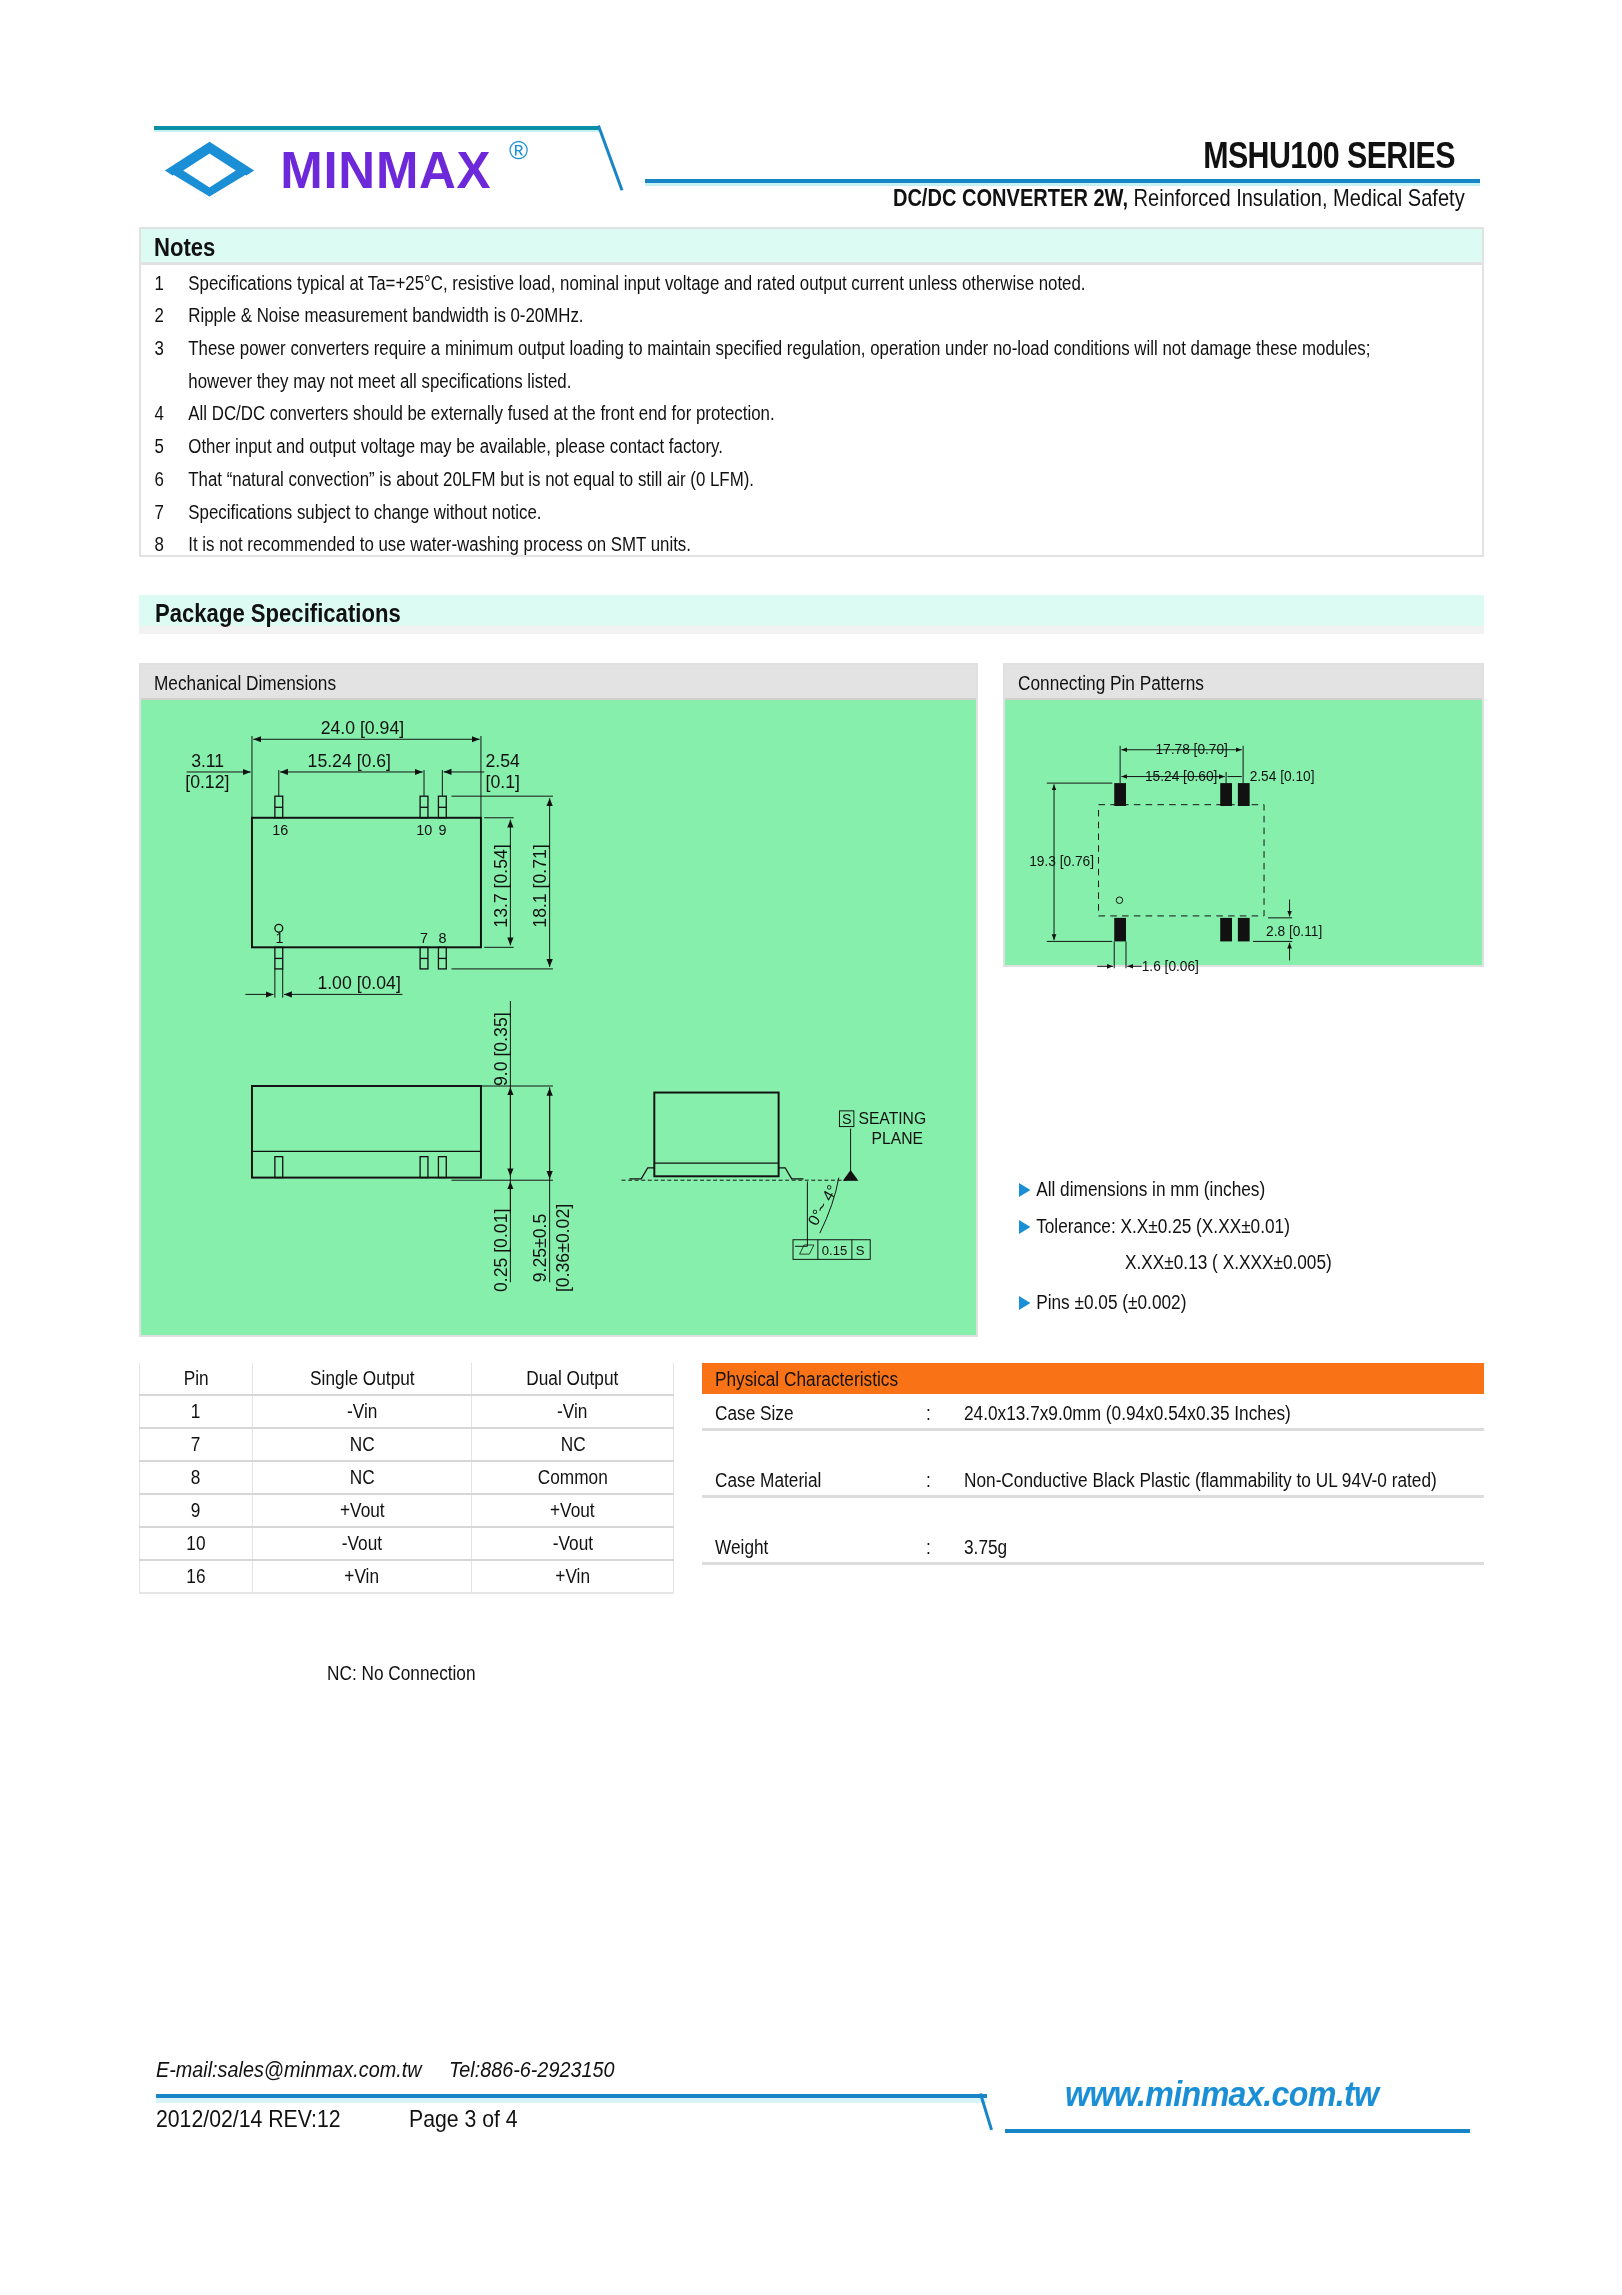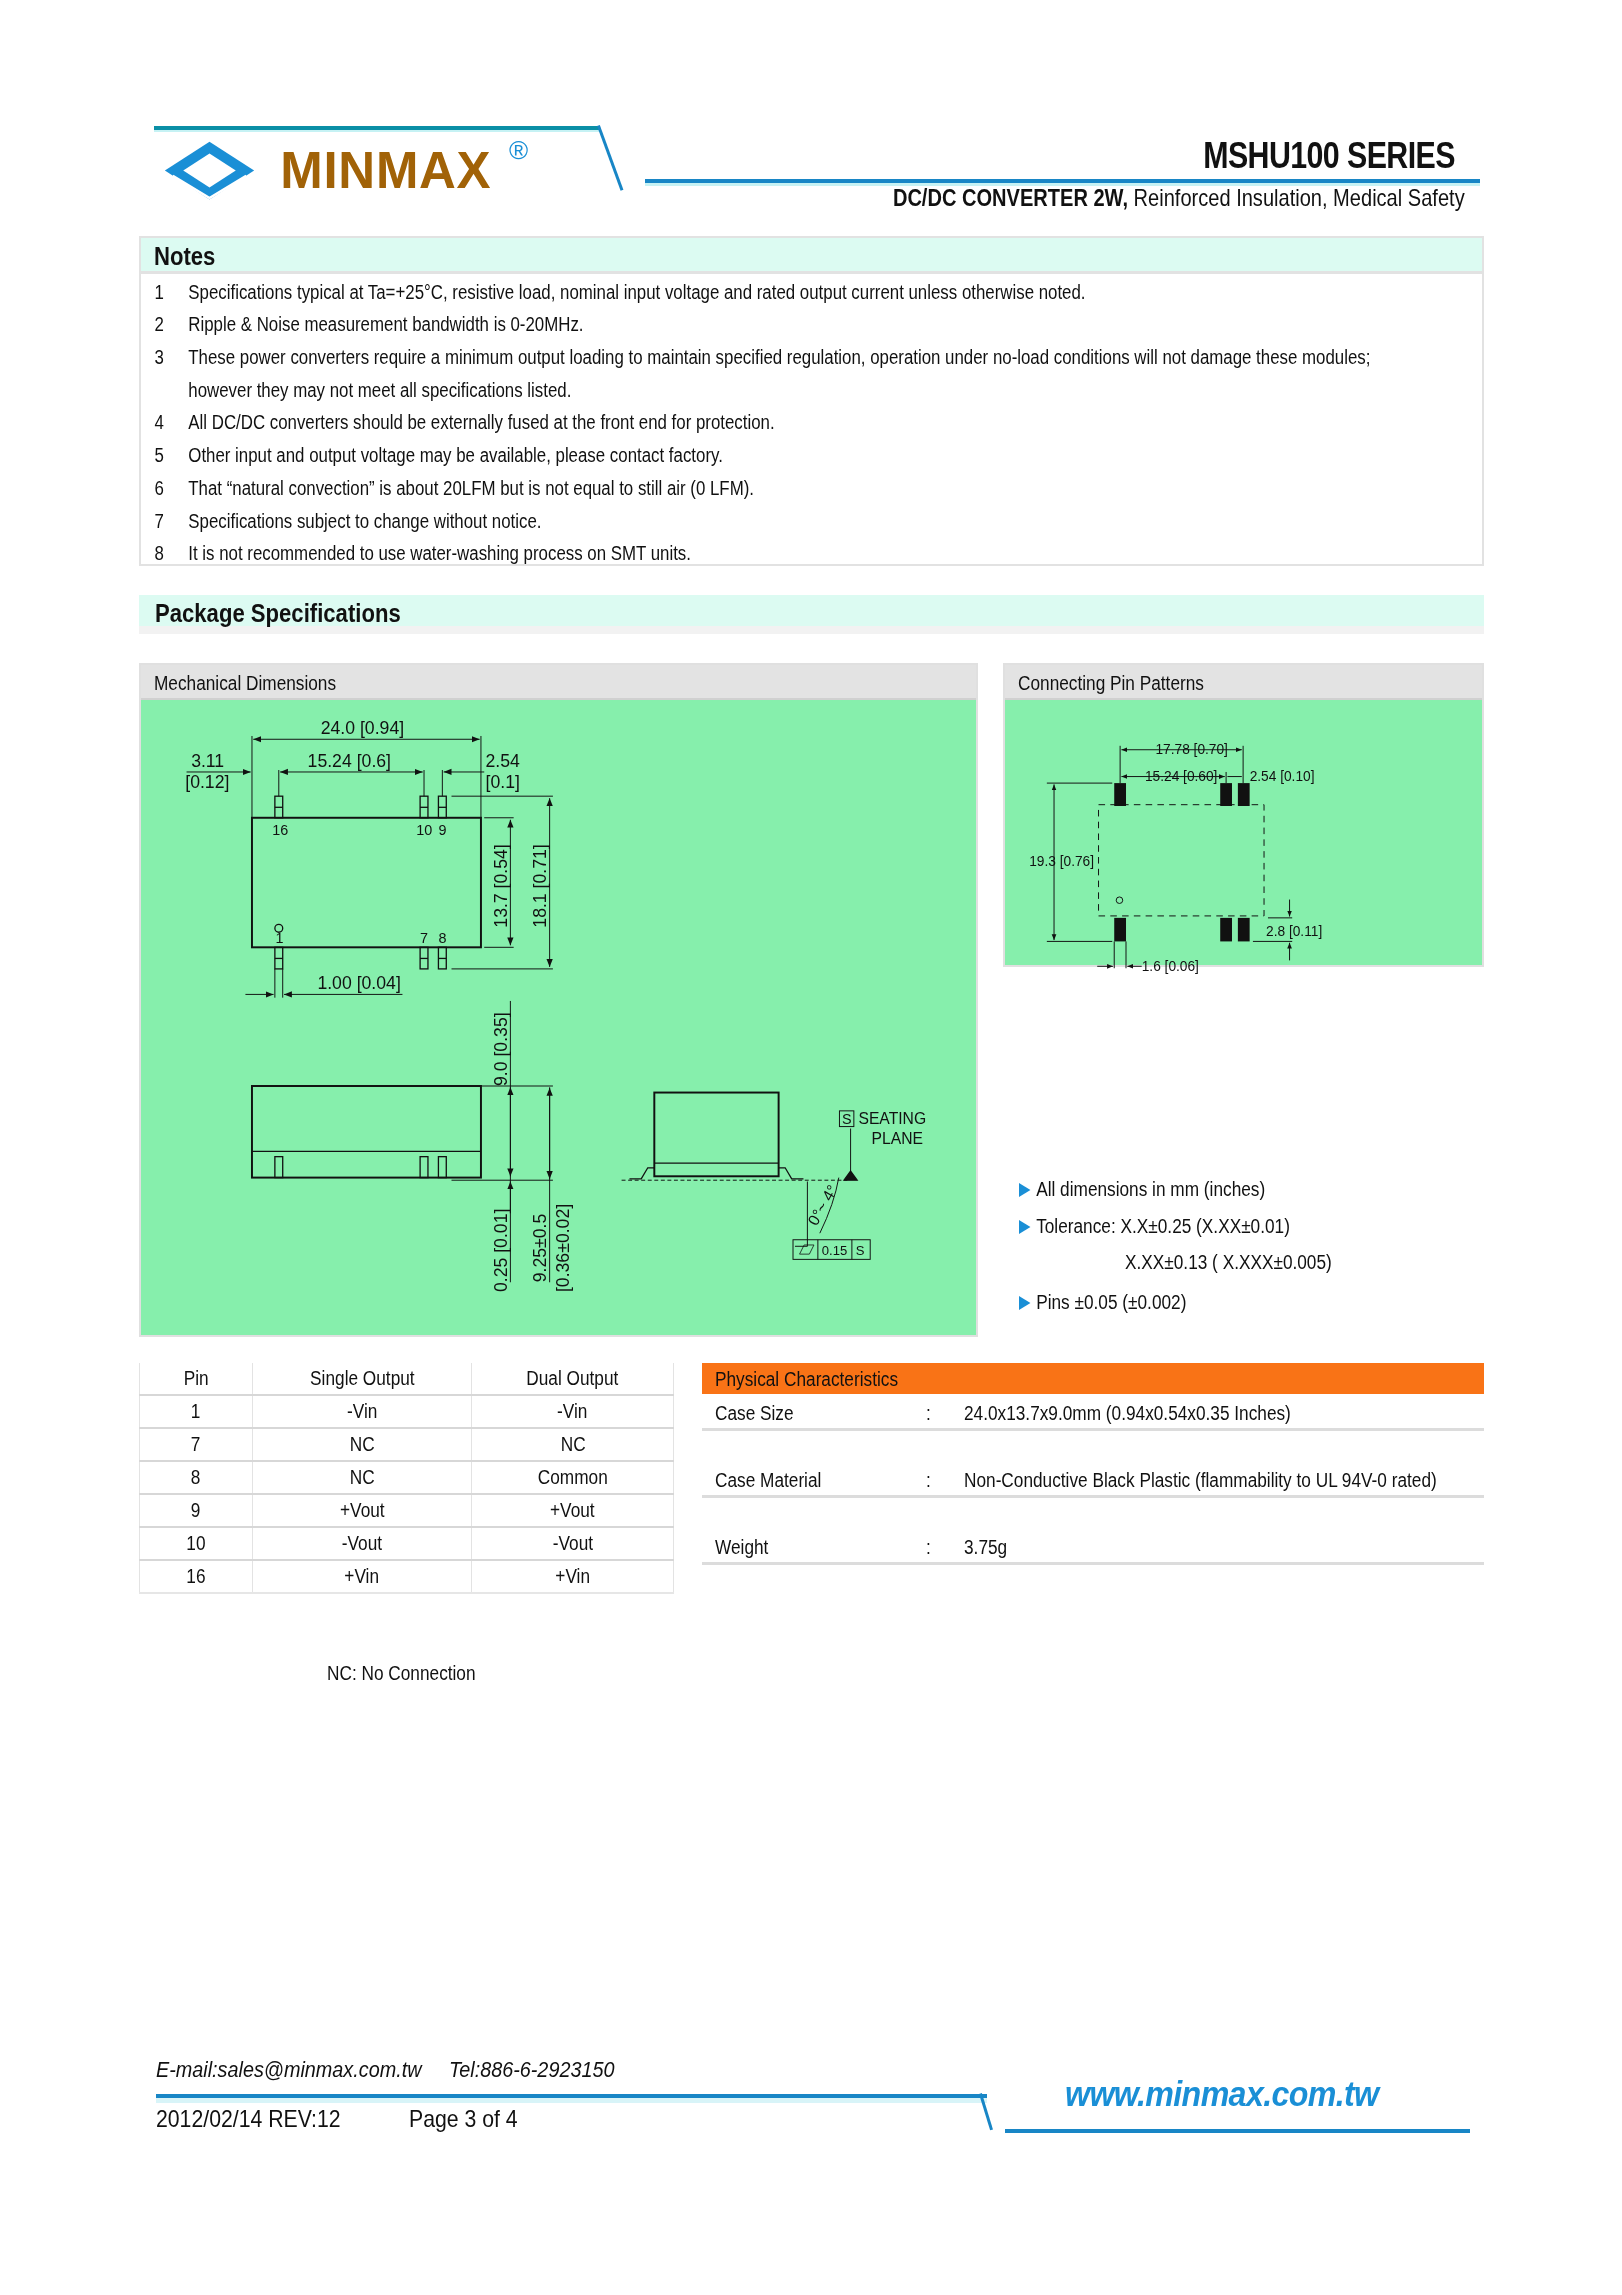--- a/index.html
+++ b/index.html
@@ -6,28 +6,28 @@
   body { width:1622px; height:2295px; position:relative; font-family:"Liberation Sans", sans-serif; color:#111; overflow:hidden; }
 
   
   .hdr-line-top { position:absolute; left:154px; top:126px; width:445px; height:3.9px; background:#0a8fa6; }
   .hdr-line-top::after{ content:""; position:absolute; left:0; top:3.9px; width:100%; height:2.6px; background:#c6f2f4; }
   .hdr-slant { position:absolute; left:597px; top:126px; width:2.6px; height:69px; background:#1886c6; transform-origin:top left; transform:rotate(-20deg); }
   .hdr-line-bot { position:absolute; left:645px; top:179px; width:835px; height:3.9px; background:#1886c6; }
   .hdr-line-bot::after{ content:""; position:absolute; left:0; top:3.9px; width:100%; height:3.3px; background:#c6f2f4; }
   .logo { position:absolute; left:157px; top:139px; display:flex; align-items:center; }
   .logo svg { width:105px; height:63px; }
-  .logo-text { font-family:"Liberation Sans", sans-serif; font-weight:bold; font-size:51px; color:#a16207; margin-left:18.3px; letter-spacing:0.7px; }
+  .logo-text { font-family:"Liberation Sans", sans-serif; font-weight:bold; font-size:51px; color:#6d28d9; margin-left:18.3px; letter-spacing:0.7px; }
   .logo-reg { position:absolute; left:352px; top:-3.9px; font-size:26px; color:#1a8fd6; }
   .series-title { position:absolute; right:167px; top:135px; font-size:37px; font-weight:bold; letter-spacing:-0.7px; transform:scaleX(0.82); transform-origin:right; }
   .series-sub { position:absolute; right:157px; top:185px; font-size:23.6px; transform:scaleX(0.85); transform-origin:right; white-space:nowrap; }
   .series-sub b { font-weight:bold; }
 
   
-  .notes-box { position:absolute; left:139px; top:236px; width:1345px; height:330px; border:2px solid #e2e2e2; box-sizing:border-box; }
+  .notes-box { position:absolute; left:139px; top:227px; width:1345px; height:330px; border:2px solid #e2e2e2; box-sizing:border-box; }
   .notes-head { position:absolute; left:0; top:0; right:0; height:33px; background:#dcfbf2; border-bottom:3.9px solid #e2e2e2; }
   .notes-head span { position:absolute; left:13px; top:2.6px; font-size:26px; font-weight:bold; transform:scaleX(0.85); transform-origin:left; }
   .note { position:absolute; left:0; font-size:19.6px; white-space:nowrap; transform:scaleX(0.86); transform-origin:left; }
   .note .num { position:absolute; left:15.7px; }
   .note .txt { position:absolute; left:55px; }
 
   
   .pkg-head { position:absolute; left:139px; top:595px; width:1345px; height:39px; background:#f2f2f2; }
   .pkg-head .bar { position:absolute; left:0; top:0; right:0; height:31px; background:#dcfbf2; }
   .pkg-head span { position:absolute; left:15.7px; top:2.6px; font-size:26px; font-weight:bold; transform:scaleX(0.85); transform-origin:left; }

